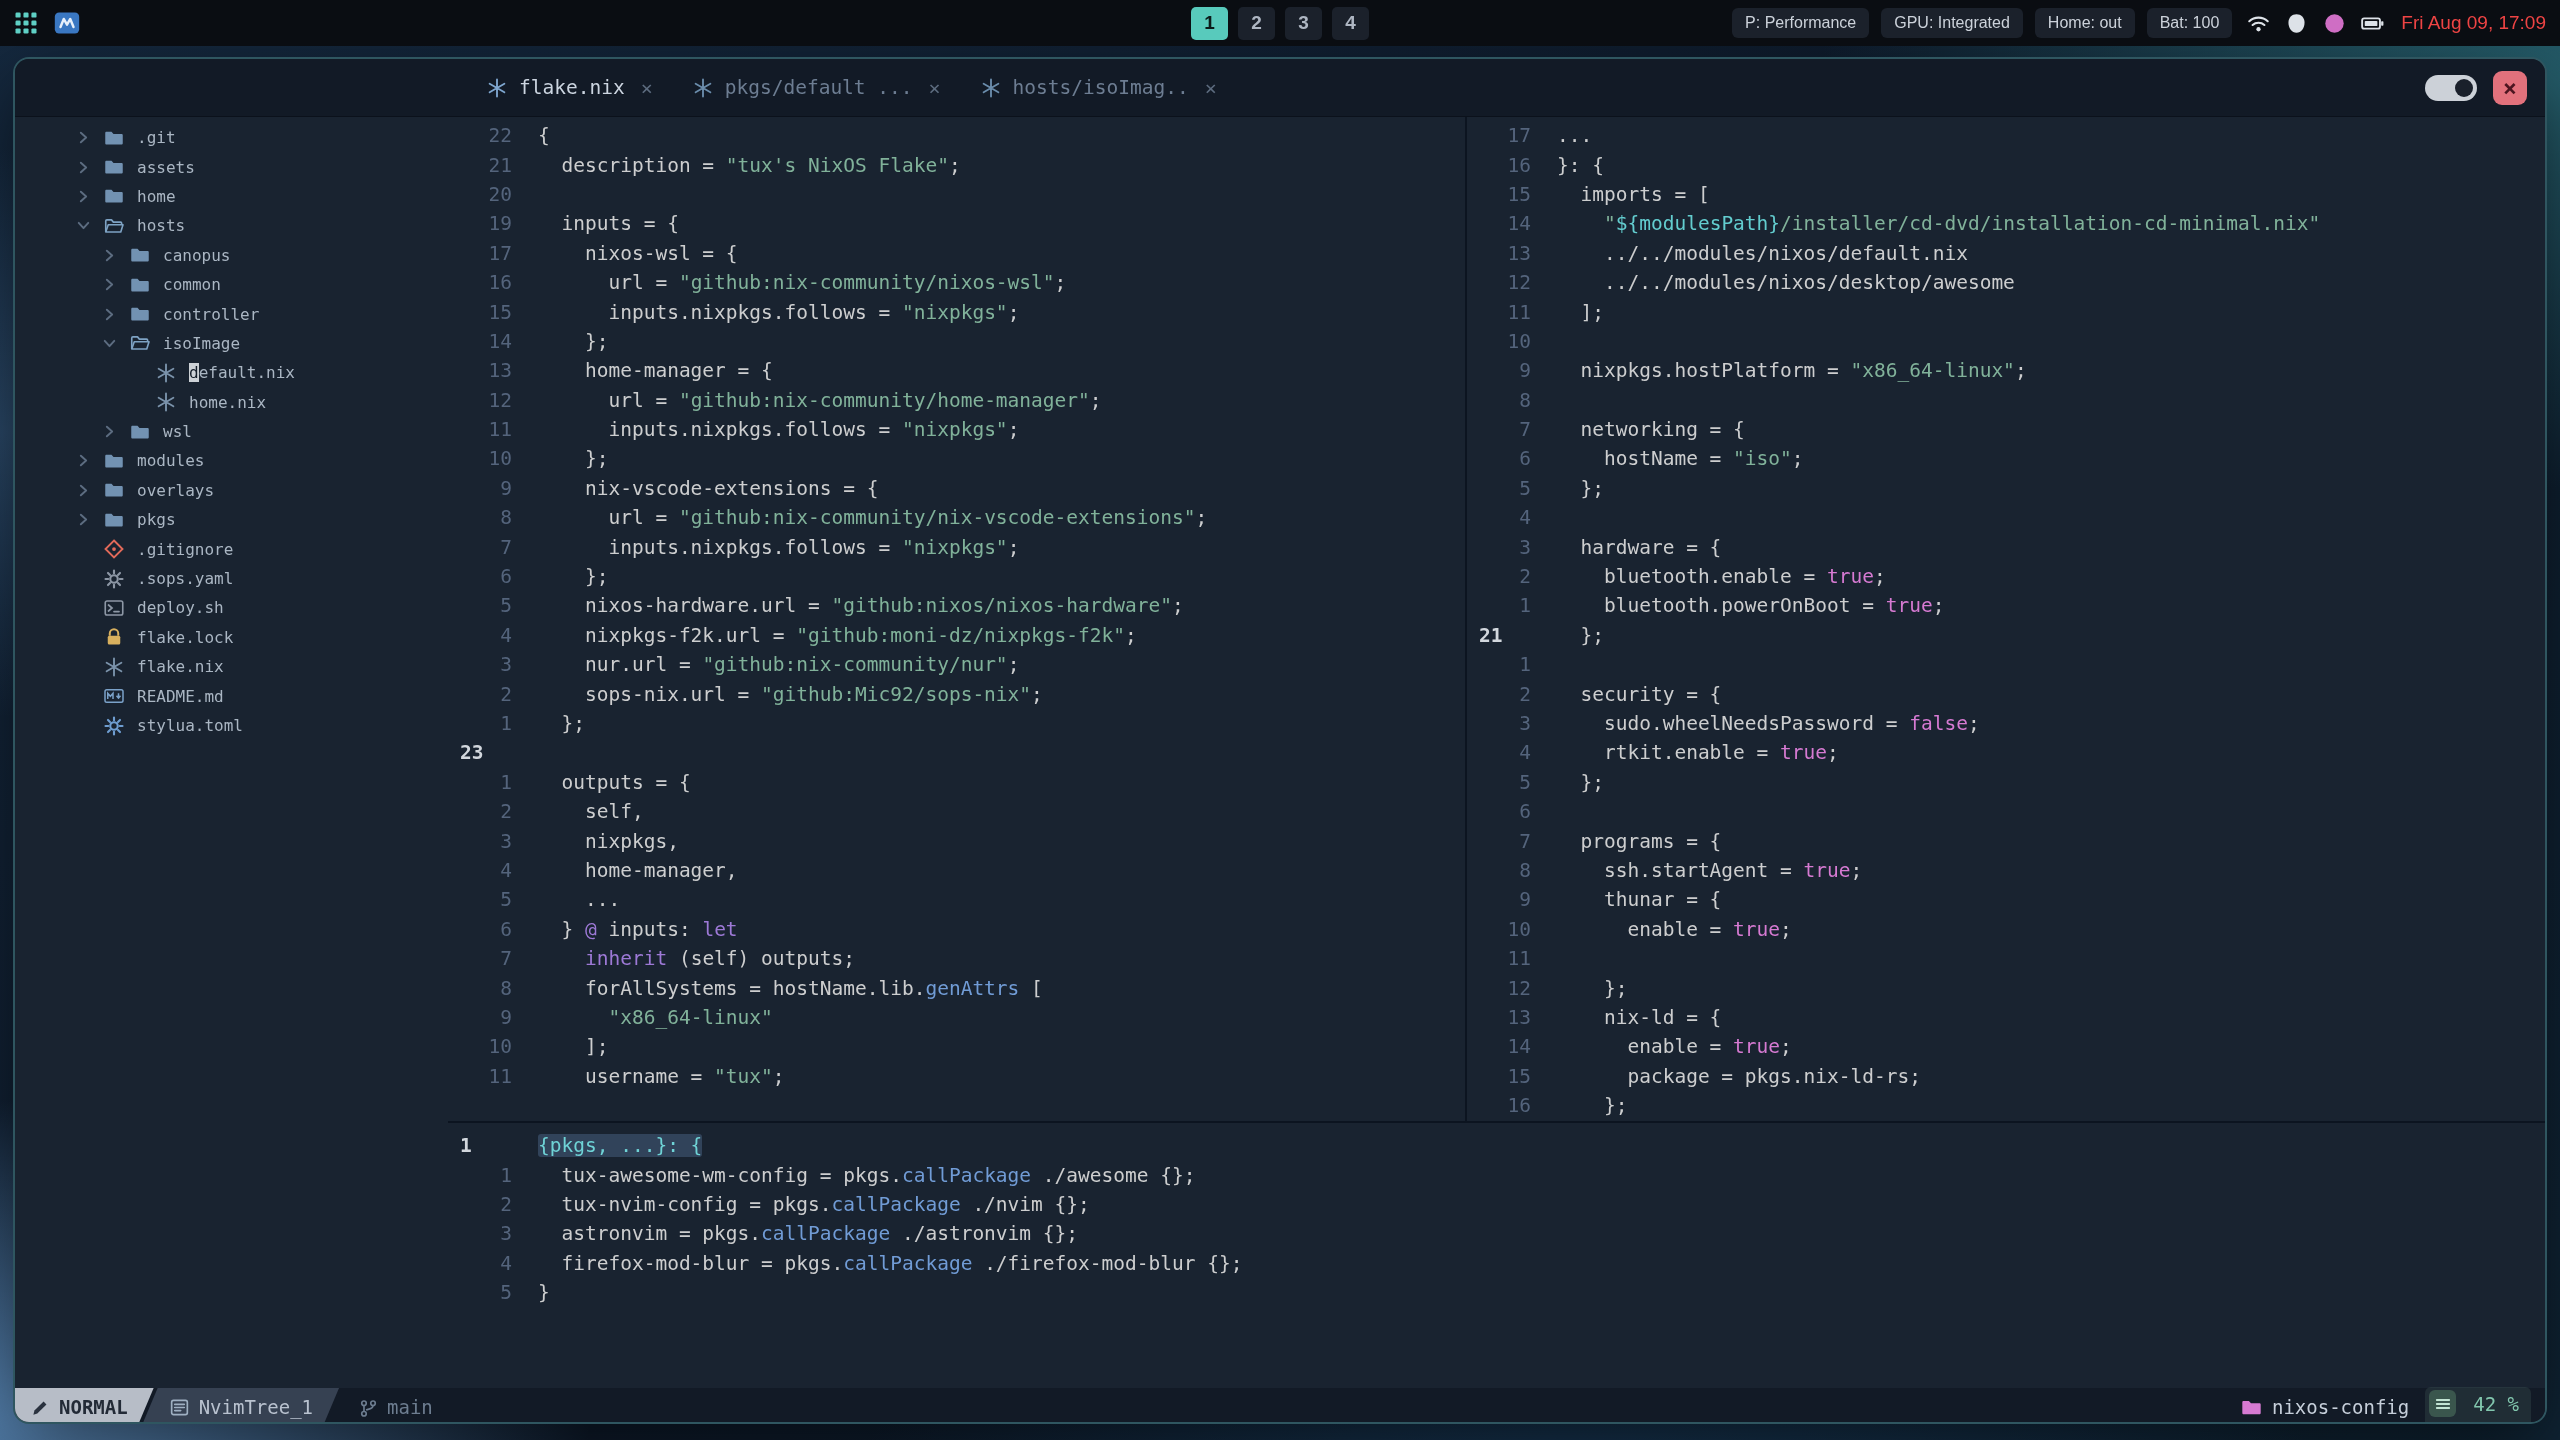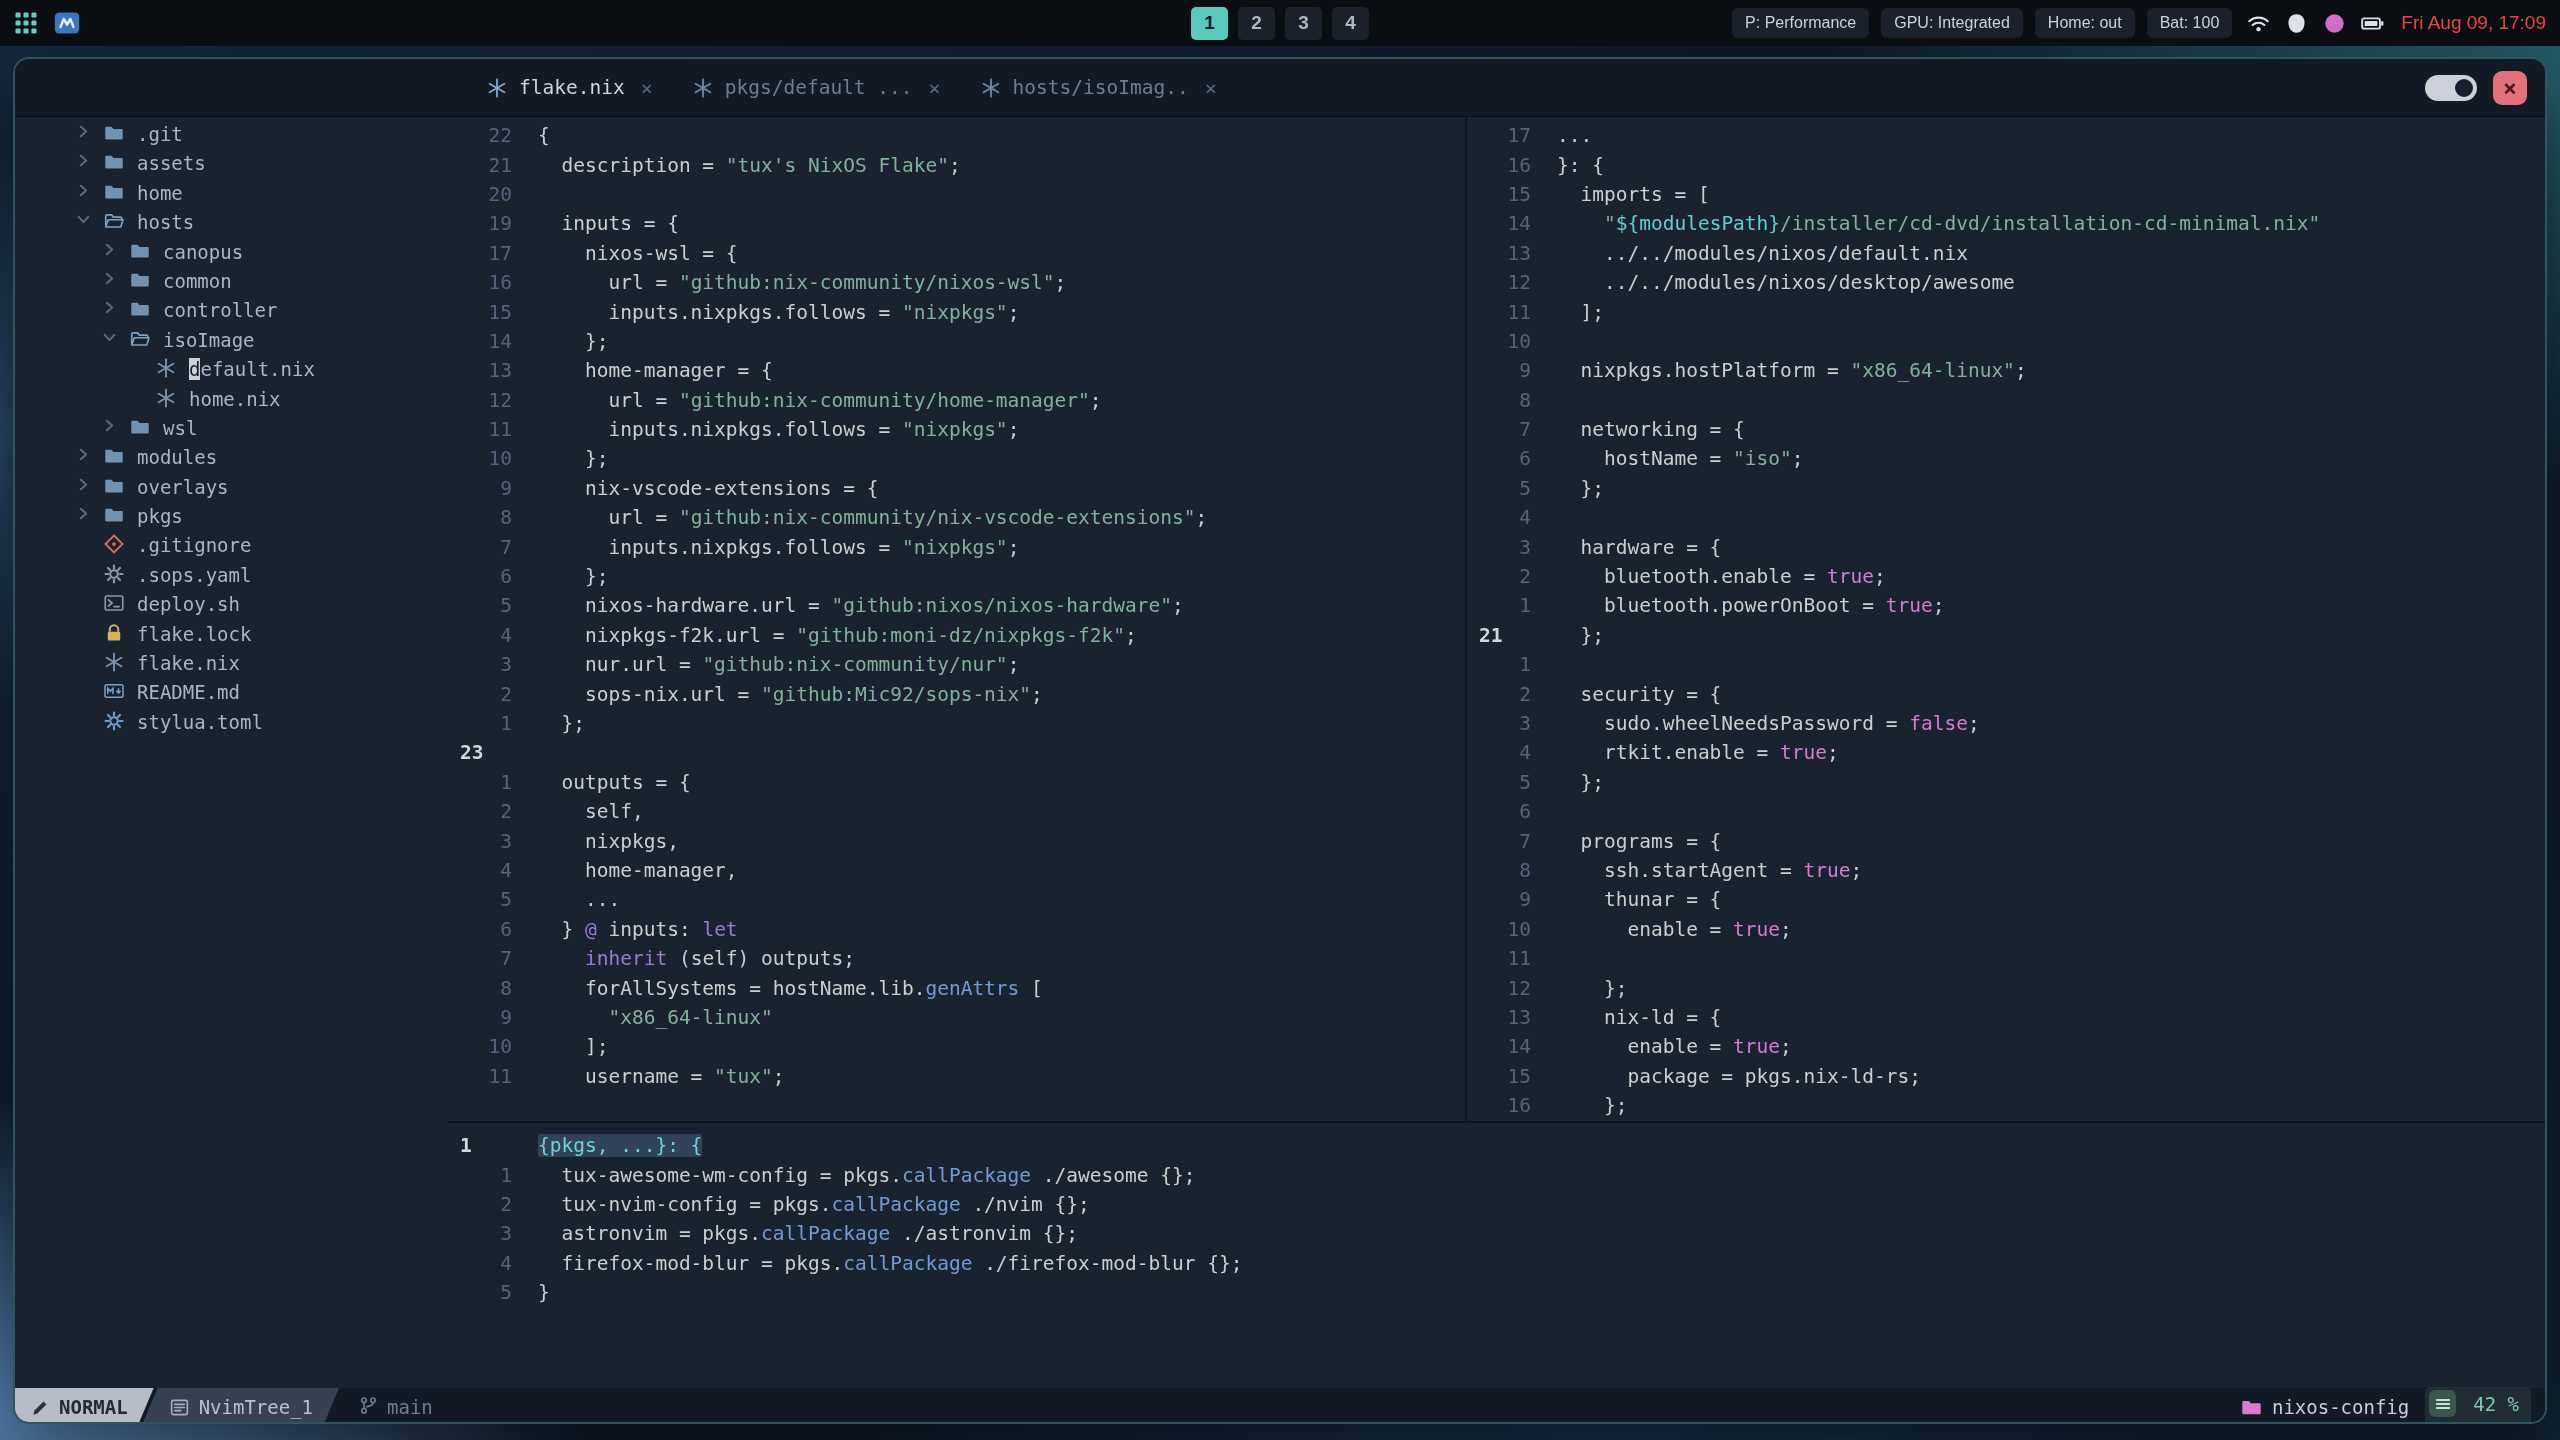--- a/index.html
+++ b/index.html
@@ -36,21 +36,21 @@
   .tab.active{color:#ccd5e0}
   .tab .closex{color:#5c6b7e;font-size:20px;margin-left:4px}
   .win-controls{position:absolute;right:18px;top:0;height:100%;display:flex;align-items:center;gap:16px}
   .toggle{width:52px;height:26px;border-radius:13px;background:#ccd1d8;position:relative}
   .toggle::after{content:"";position:absolute;right:4px;top:4px;width:18px;height:18px;border-radius:50%;background:#1a202b}
   .close-btn{width:34px;height:34px;border-radius:9px;background:#e2717c;color:#4c1520;font-size:23px;font-weight:bold;display:flex;align-items:center;justify-content:center}
 
   
   .content{display:flex;height:1271px}
   .sidebar{width:433px;flex:none;padding-top:6px;overflow:hidden}
-  .trow{height:29.4px;display:flex;align-items:flex-start;font-size:19px;color:#aab6c3;white-space:nowrap}
+  .trow{height:29.4px;display:flex;align-items:center;font-size:16px;color:#aab6c3;white-space:nowrap}
   .chev{width:24px;margin-right:5px;display:flex;justify-content:center}
   .chev.down svg{transform:rotate(90deg)}
   .fic{width:27px;margin-right:10px;display:flex;justify-content:center}
   .blockcursor{background:#ccd1d6;color:#141d29}
 
   .editors{flex:1;display:flex;flex-direction:column;min-width:0}
   .top-row{display:flex;height:1004px}
   .pane{overflow:hidden}
   .pane-left{width:1017px;flex:none;padding-top:4px}
   .pane-right{flex:1;border-left:2px solid #0c1420;padding-top:4px}
@@ -66,21 +66,21 @@
   .t-fn{color:#719cd6}
   .t-i{color:#63cdcf}
   .t-sel{background:#31435a;color:#6fd3d6;border-radius:3px}
 
   
   .statusline{height:38px;background:#121a26;display:flex;align-items:center;font-size:19px;position:relative}
   .sl-mode{background:#b7bdc7;color:#222a36;font-weight:bold;display:flex;gap:9px;align-items:center;height:100%;padding:0 26px 0 16px;
     clip-path:polygon(0 0,100% 0,calc(100% - 16px) 100%,0 100%)}
   .sl-buf{background:#364152;color:#b9c2cf;display:flex;gap:10px;align-items:center;height:100%;padding:0 26px 0 28px;margin-left:-12px;
     clip-path:polygon(16px 0,100% 0,calc(100% - 16px) 100%,0 100%)}
-  .sl-branch{display:flex;gap:9px;align-items:flex-start;color:#6d7d90;margin-left:20px}
+  .sl-branch{display:flex;gap:9px;align-items:flex-end;color:#6d7d90;margin-left:20px}
   .sl-right{margin-left:auto;display:flex;align-items:center;gap:16px;padding-right:14px}
   .proj{display:flex;gap:10px;align-items:center;color:#c6cfda}
   .scrollseg{display:flex;gap:17px;align-items:center;background:rgba(129,178,154,.13);border-radius:6px;padding:3px 12px 10px 4px;color:#82c7ae}
   .menubox{width:27px;height:27px;border-radius:6px;background:#3a564d;display:flex;align-items:center;justify-content:center}
 </style>
 </head>
 <body>
 
 <div class="desktop">
 

